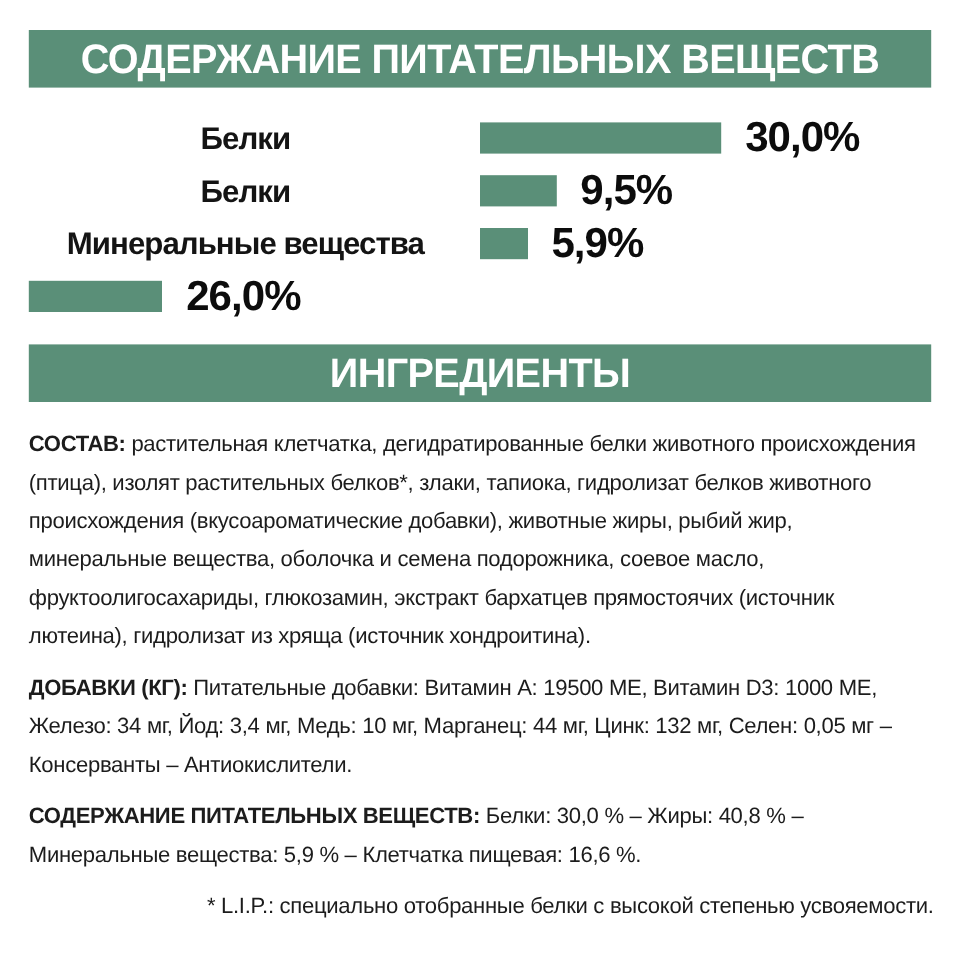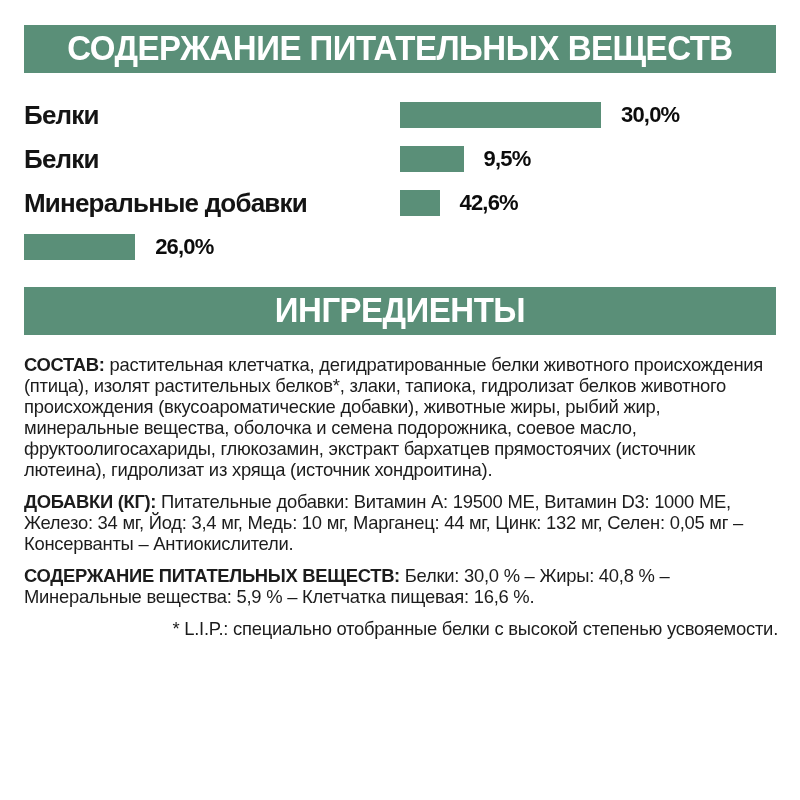--- a/index.html
+++ b/index.html
@@ -43,48 +43,48 @@
   .chart-row {
     display: flex;
     align-items: center;
     height: 26px;
     margin-bottom: 18px;
   }
   .chart-row:last-child { margin-bottom: 0; }
   .row-label {
     width: 361px;
     padding-right: 15px;
-    text-align: left;
+    text-align: center;
     font-size: 26px;
     font-weight: 700;
     letter-spacing: -0.8px;
     white-space: nowrap;
     color: #141414;
   }
   .bar {
     height: 26px;
     background: #5A8F78;
     flex: 0 0 auto;
   }
   .bar-value {
     margin-left: 20px;
-    font-size: 22px;
+    font-size: 35px;
     font-weight: 700;
     letter-spacing: -0.8px;
     color: #0c0c0c;
     white-space: nowrap;
   }
   
   .sections {
     margin-top: 19px;
     width: 754px;
   }
   .section {
     font-size: 18.4px;
-    line-height: 21px;
+    line-height: 32px;
     letter-spacing: -0.25px;
     margin-bottom: 11px;
     color: #1c1c1c;
   }
   .section b { letter-spacing: -0.3px; }
   .footnote { margin-top: 3px; text-align: right; }
 </style>
 </head>
 <body>
 
@@ -99,23 +99,23 @@
         <div class="row-label">Белки</div>
         <div class="bar" style="width: 201px; background: rgb(90, 143, 120);"></div>
         <div class="bar-value">30,0%</div>
       </div>
       <div class="chart-row">
         <div class="row-label">Белки</div>
         <div class="bar" style="width: 63.6px; background: rgb(90, 143, 120);"></div>
         <div class="bar-value">9,5%</div>
       </div>
       <div class="chart-row">
-        <div class="row-label">Минеральные добавки</div>
+        <div class="row-label">Минеральные вещества</div>
         <div class="bar" style="width: 39.5px; background: rgb(90, 143, 120);"></div>
-        <div class="bar-value">42,6%</div>
+        <div class="bar-value">5,9%</div>
       </div>
       <div class="chart-row">
         <div class="bar" style="width: 111.2px; background: rgb(90, 143, 120);"></div>
         <div class="bar-value">26,0%</div>
       </div>
     </div>
 
   <div class="band">
     <div class="band-title">ИНГРЕДИЕНТЫ</div>
   </div>

